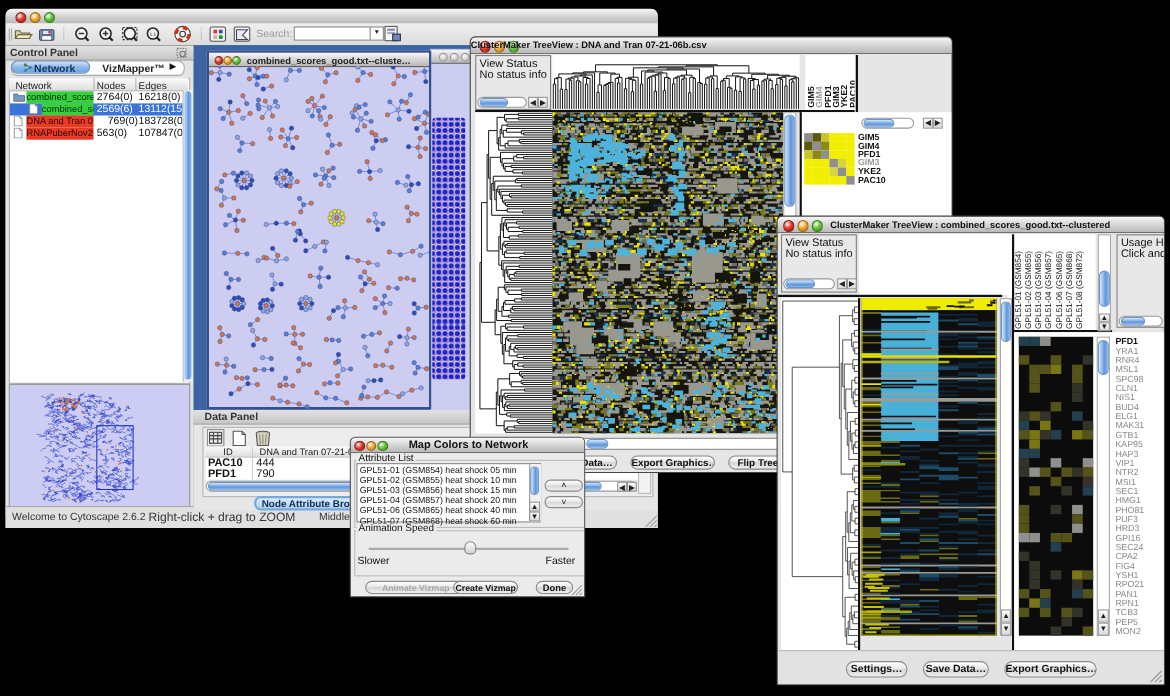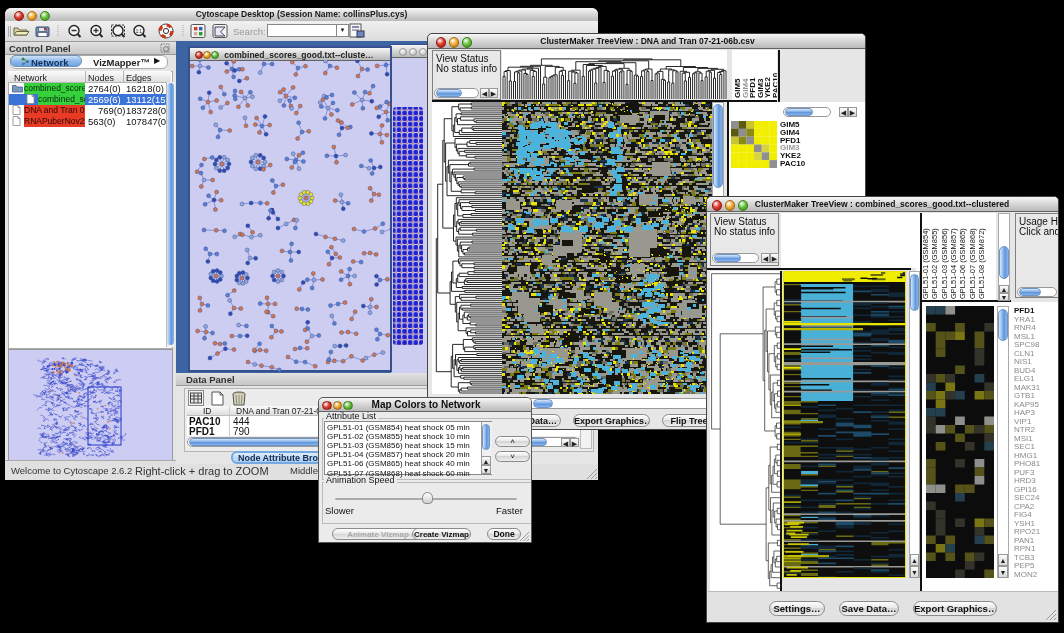--- a/index.html
+++ b/index.html
@@ -4,21 +4,20 @@
 *{font-family:"Liberation Sans",sans-serif;}
 .abs{position:absolute;}
 .tbar{background:linear-gradient(180deg,#f7f7f7 0%,#d9d9d9 45%,#b9b9b9 100%);border-bottom:1px solid #636363;}
 </style></head><body>
 <div class="abs" style="left:0;top:0;width:1064px;height:633px;background:#000;overflow:hidden;">
 <div class="abs" style="left:5px;top:8px;width:593px;height:472px;background:#e8e8e8;border-radius:6px 6px 0 0;overflow:hidden;">
       <div class="abs tbar" style="left:0;top:0;width:593px;height:13px;border-radius:6px 6px 0 0;"></div>
       <div class="abs" style="left:9.0px;top:2.5px;width:8.0px;height:8.0px;border-radius:50%;background:radial-gradient(circle at 35% 30%, #fff 0%, #e33d31 45%, #8f1a10 100%);border:0.5px solid #8f1a10;"></div>
       <div class="abs" style="left:22.0px;top:2.5px;width:8.0px;height:8.0px;border-radius:50%;background:radial-gradient(circle at 35% 30%, #fff 0%, #f6ac35 45%, #9a6a14 100%);border:0.5px solid #9a6a14;"></div>
       <div class="abs" style="left:35.0px;top:2.5px;width:8.0px;height:8.0px;border-radius:50%;background:radial-gradient(circle at 35% 30%, #fff 0%, #68c43e 45%, #3a7d1a 100%);border:0.5px solid #3a7d1a;"></div>
-      <div class="abs" style="left:0;top:1px;width:593px;text-align:center;font-size:8.5px;font-weight:bold;color:#1a1a1a;">Cytoscape Desktop (Session Name: collinsPlus.cys)</div>
       <div class="abs" style="left:0;top:13px;width:593px;height:20px;background:linear-gradient(180deg,#f0f0f0,#dcdcdc);border-bottom:1px solid #9a9a9a;"></div>
       <svg class="abs" style="left:0;top:13px;" width="593" height="20" viewBox="0 0 593 20">
 <g stroke="#aaa" stroke-width="1">
           <line x1="3.5" y1="5" x2="3.5" y2="16"></line>
           <line x1="5.5" y1="5" x2="5.5" y2="16"></line>
         </g>
 <g>
  <path d="M9 14 L9 7 L13 7 L14.5 9 L22 9 L22 14 Z" fill="#d8cf9e" stroke="#6b6440" stroke-width="1"></path>
  <path d="M9 14 L11.5 10.5 L24 10.5 L21.5 14 Z" fill="#efe9c2" stroke="#6b6440" stroke-width="1"></path>
 </g>
@@ -703,21 +702,21 @@
       <div class="abs" style="left:556px;top:430px;width:9px;height:9px;background:linear-gradient(180deg,#fdfdfd,#d8d8d8);border:1px solid #999;box-sizing:border-box;text-align:center;font-size:7px;color:#222;line-height:9px;">◀</div>
       <div class="abs" style="left:565px;top:430px;width:9px;height:9px;background:linear-gradient(180deg,#fdfdfd,#d8d8d8);border:1px solid #999;box-sizing:border-box;text-align:center;font-size:7px;color:#222;line-height:9px;">▶</div>
       <div class="abs" style="left:575px;top:398px;width:10px;height:41px;background:#f2f2f2;border:1px solid #bbb;"></div>
       <div class="abs" style="left:226px;top:443px;width:106px;height:13px;border-radius:6px;background:linear-gradient(180deg,#dcecfc,#aecff2);border:2px solid #74a8e0;box-sizing:border-box;text-align:center;font-size:9px;font-weight:bold;color:#102a50;line-height:10px;">Node Attribute Brows</div>
     </div>
     <div class="abs" style="left:427px;top:33px;width:439px;height:397px;background:#e6e6e6;border:1px solid #444;border-radius:5px 5px 0 0;box-sizing:border-box;overflow:hidden;">
       <div class="abs tbar" style="left:0;top:0;width:439px;height:14px;border-radius:5px 5px 0 0;"></div>
       <div class="abs" style="left:7.6px;top:3.0999999999999996px;width:8.8px;height:8.8px;border-radius:50%;background:radial-gradient(circle at 35% 30%, #fff 0%, #e33d31 45%, #8f1a10 100%);border:0.5px solid #8f1a10;"></div>
       <div class="abs" style="left:20.6px;top:3.0999999999999996px;width:8.8px;height:8.8px;border-radius:50%;background:radial-gradient(circle at 35% 30%, #fff 0%, #f6ac35 45%, #9a6a14 100%);border:0.5px solid #9a6a14;"></div>
       <div class="abs" style="left:33.6px;top:3.0999999999999996px;width:8.8px;height:8.8px;border-radius:50%;background:radial-gradient(circle at 35% 30%, #fff 0%, #68c43e 45%, #3a7d1a 100%);border:0.5px solid #3a7d1a;"></div>
-      <div class="abs" style="left:0;top:1.5px;width:439px;text-align:center;font-size:8.5px;font-weight:bold;color:#111;">ClusterMaker TreeView : DNA and Tran 07-21-06b.csv</div>
+      <div class="abs" style="left:0;top:1.5px;width:439px;text-align:left;font-size:8.5px;font-weight:bold;color:#111;">ClusterMaker TreeView : DNA and Tran 07-21-06b.csv</div>
       <div class="abs" style="left:4px;top:16px;width:69px;height:50px;background:#e8e8e8;border:1px solid #808080;box-sizing:border-box;overflow:hidden;">
         <div class="abs" style="left:3px;top:2px;font-size:10px;color:#111;white-space:nowrap;">View Status</div>
         <div class="abs" style="left:3px;top:12px;font-size:10px;color:#111;white-space:nowrap;">No status info f</div>
       </div>
       <div class="abs" style="left:6px;top:54px;width:45px;height:10px;border-radius:5.0px;background:#fff;border:1px solid #999;box-sizing:border-box;"></div>
       <div class="abs" style="left:8px;top:55px;width:26px;height:8px;border-radius:4.0px;background:linear-gradient(180deg,#d7e6f8,#8db7ea 40%,#5f97de 60%,#88b4e8);border:1px solid #6d96c8;box-sizing:border-box;"></div>
       <div class="abs" style="left:52px;top:54px;width:9px;height:10px;background:linear-gradient(180deg,#fdfdfd,#d8d8d8);border:1px solid #999;box-sizing:border-box;text-align:center;font-size:7px;color:#222;line-height:10px;">◀</div>
       <div class="abs" style="left:61px;top:54px;width:9px;height:10px;background:linear-gradient(180deg,#fdfdfd,#d8d8d8);border:1px solid #999;box-sizing:border-box;text-align:center;font-size:7px;color:#222;line-height:10px;">▶</div>
       <div class="abs" style="left:74px;top:16px;width:225px;height:49px;background:#fff;"></div>
       <svg class="abs" style="left:74px;top:16px" width="225" height="49" viewBox="0 0 225 49">

